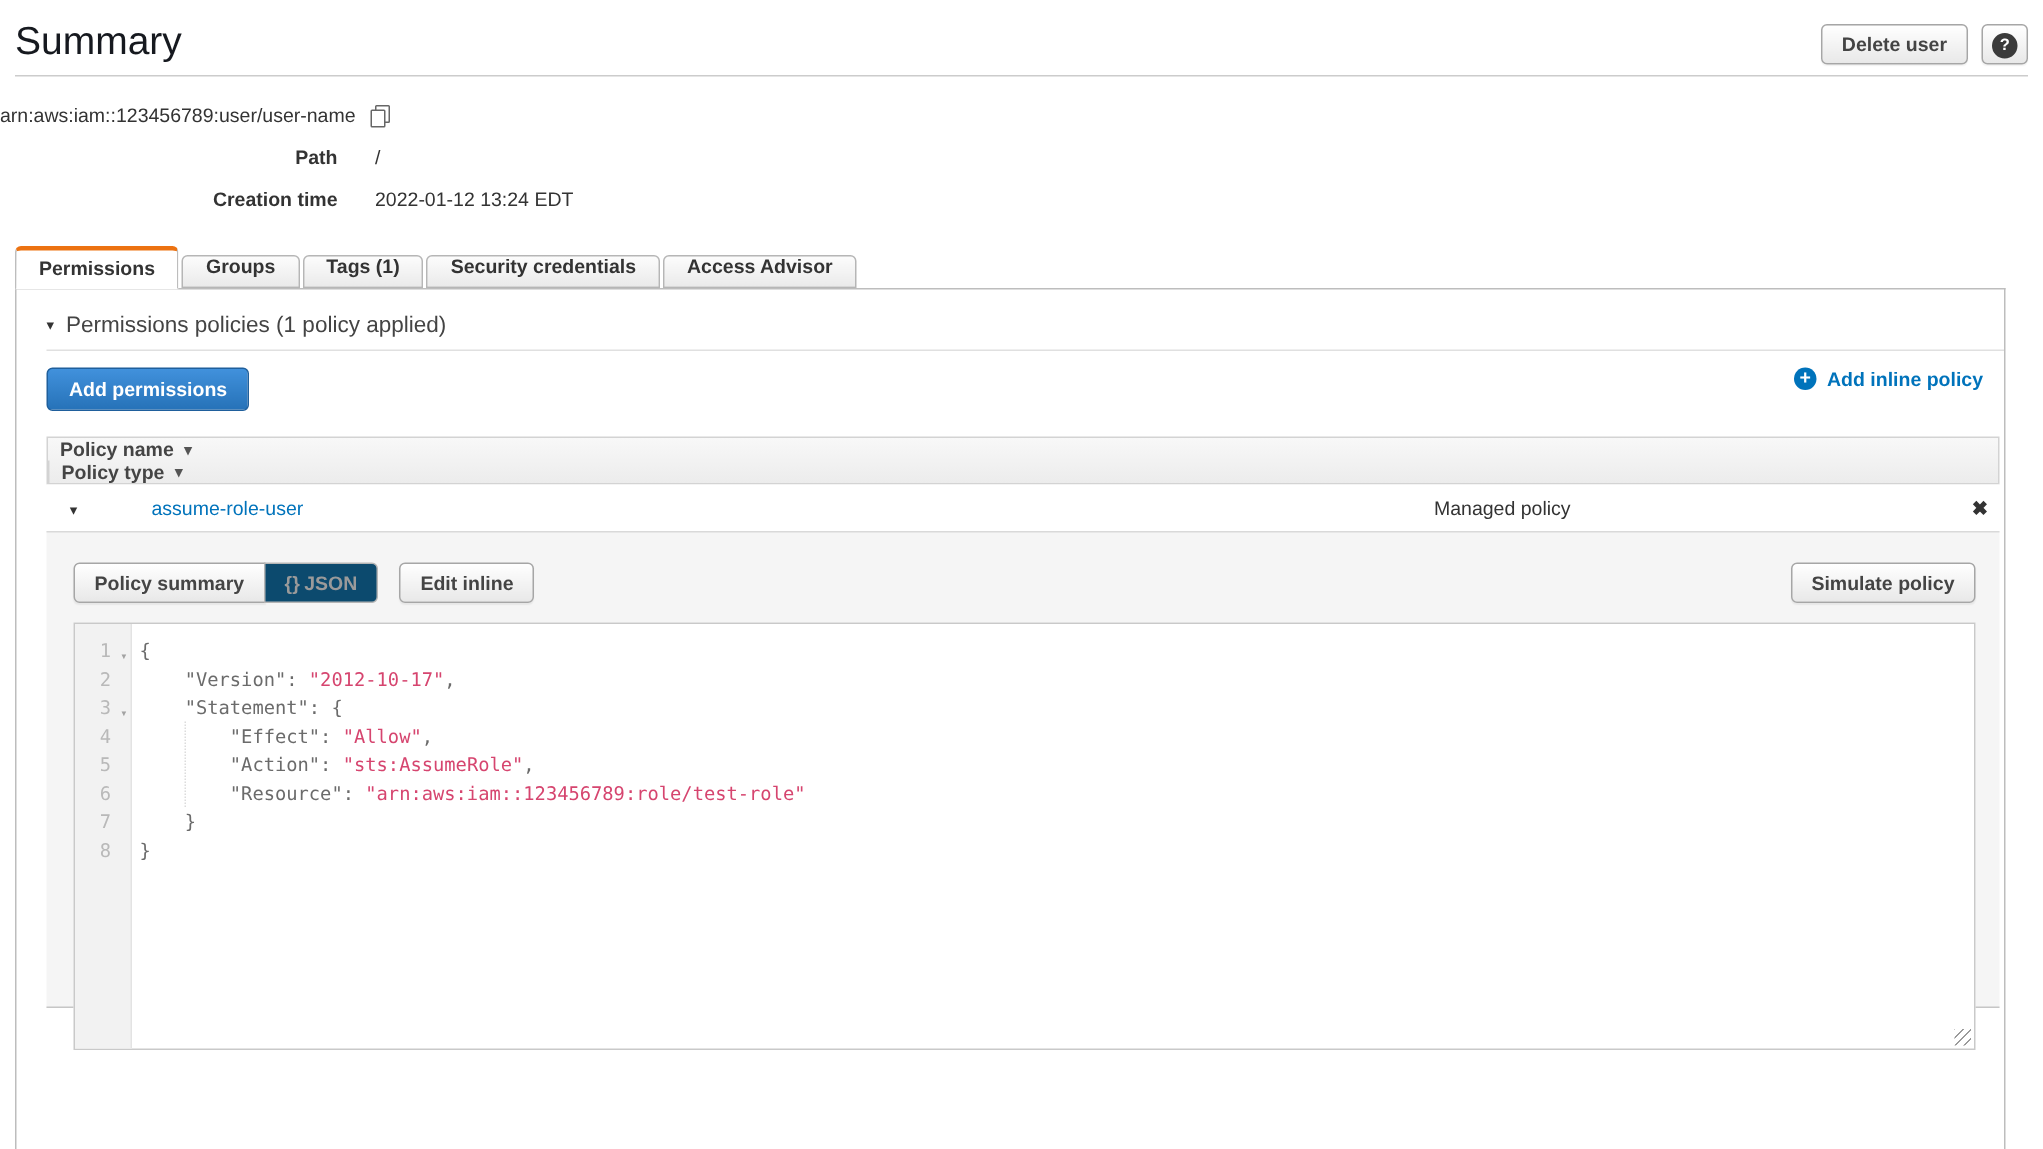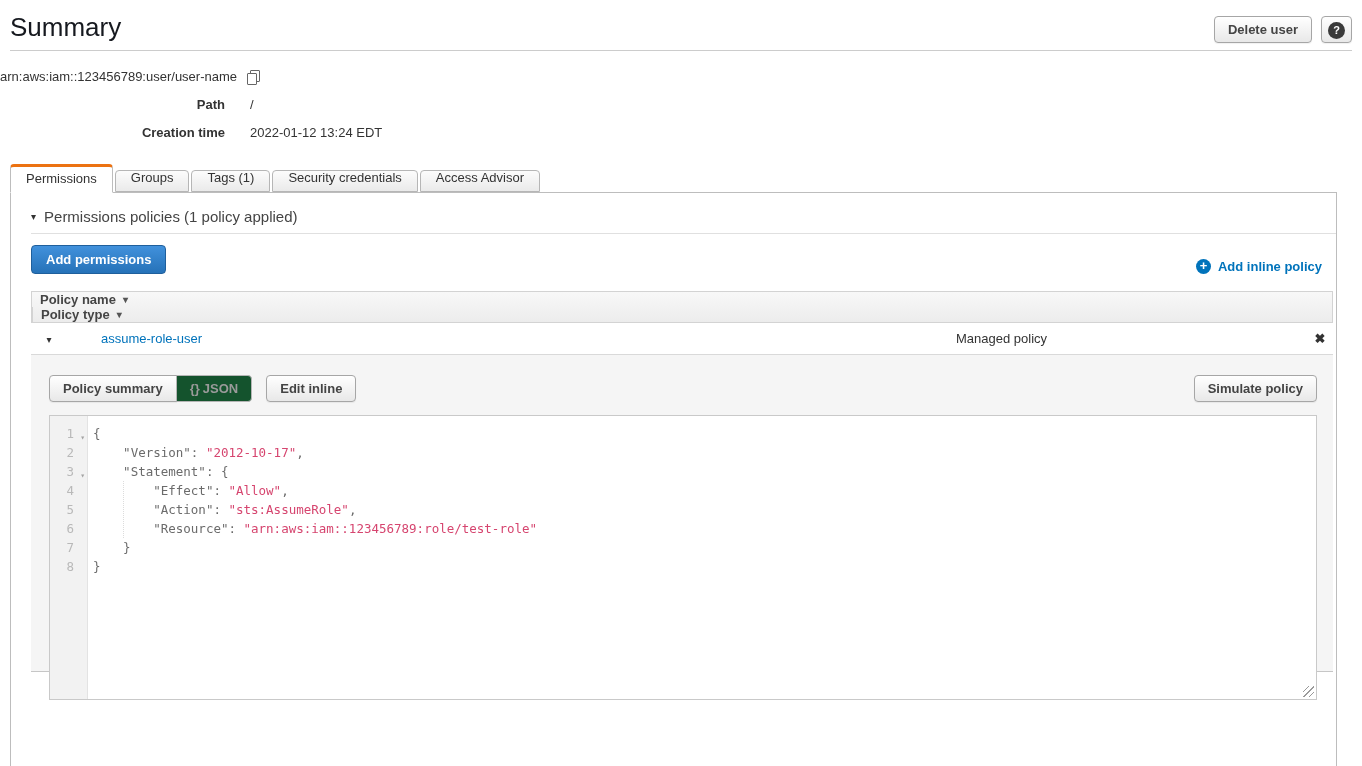--- a/index.html
+++ b/index.html
@@ -36,39 +36,39 @@
   .copy-icon { position:relative; width:14px; height:14px; display:inline-block; margin-left:9px; cursor:pointer; }
   .copy-icon::before { content:""; position:absolute; left:4px; top:0; width:8px; height:10px; border:1px solid #666; border-radius:1px; background:#fff; }
   .copy-icon::after  { content:""; position:absolute; left:1px; top:3px; width:8px; height:10px; border:1px solid #666; border-radius:1px; background:#fff; }
 
   
   .tabs-bar { display:flex; align-items:flex-end; margin:17px 25px 0 10px; position:relative; z-index:2; }
   .tab {
     background:linear-gradient(#fcfcfc,#eaeaea);
     border:1px solid #b6b6b6; border-radius:4px 4px 0 0;
     padding:0 15px 6px; margin-right:2px;
-    font-weight:normal; color:#333; cursor:pointer; line-height:14px;
+    font-weight:bold; color:#333; cursor:pointer; line-height:14px;
   }
   .tab.active {
     background:#fff; border-color:#bdbdbd;
     border-top:3px solid #ec7211; border-bottom:1px solid #fff;
     margin-bottom:-1px; padding-top:5px; padding-bottom:6px;
   }
 
   
   .panel {
     margin:0 25px 0 10px; border:1px solid #bdbdbd; border-bottom:none;
     background:#fff; height:578px; position:relative; z-index:1;
   }
 
   .section-header { margin:15px 0 0 20px; font-size:15px; color:#444; cursor:pointer; display:flex; align-items:center; gap:8px; }
   .tri { font-size:10px; color:#333; }
   .section-divider { border:none; border-top:1px solid #e0e0e0; margin:8px 0 0 20px; }
 
-  .actions-row { display:flex; justify-content:space-between; align-items:flex-end; margin:11px 14px 0 20px; }
+  .actions-row { display:flex; justify-content:space-between; align-items:flex-start; margin:11px 14px 0 20px; }
   .btn-primary {
     background:linear-gradient(#4191dc,#2672b8);
     border:1px solid #1f5f9c; border-radius:4px;
     padding:6px 14px; font-weight:bold; color:#fff; font-size:13px; cursor:pointer; line-height:15px;
     font-family:"Liberation Sans", sans-serif;
   }
   .inline-policy-link { display:flex; align-items:center; gap:7px; color:#0073bb; font-weight:bold; cursor:pointer; }
   .plus-circle { width:15px; height:15px; border-radius:50%; background:#0073bb; color:#fff; font-weight:bold; font-size:13px; line-height:14px; text-align:center; display:inline-block; }
 
   
@@ -90,21 +90,21 @@
   .policy-link { color:#0073bb; text-decoration:none; cursor:pointer; }
   .remove-x { color:#333; font-weight:bold; font-size:13px; cursor:pointer; }
 
   
   .expanded {
     background:#f5f5f5; border-top:1px solid #d9d9d9; border-bottom:1px solid #c6c6c6;
     padding:20px 16px 24px 18px; height:318px;
   }
   .detail-buttons { display:flex; align-items:center; }
   .btn-seg-left { border-radius:4px 0 0 4px; }
-  .btn-seg-right { border-radius:0 4px 4px 0; margin-left:-1px; background:#14532d; color:#9a9a9a; border-color:#b5b5b5; box-shadow:none; }
+  .btn-seg-right { border-radius:0 4px 4px 0; margin-left:-1px; background:#0c4a6e; color:#9a9a9a; border-color:#b5b5b5; box-shadow:none; }
   .btn-seg-right .braces { color:#9a9a9a; margin-right:3px; }
   .btn-edit { margin-left:14px; }
   .btn-simulate { margin-left:auto; }
 
   
   .editor {
     display:flex; margin-top:13px; height:285px; background:#fff;
     border:1px solid #c9c9c9; position:relative;
     font-family:"DejaVu Sans Mono", monospace; font-size:12.5px; line-height:19px;
   }

